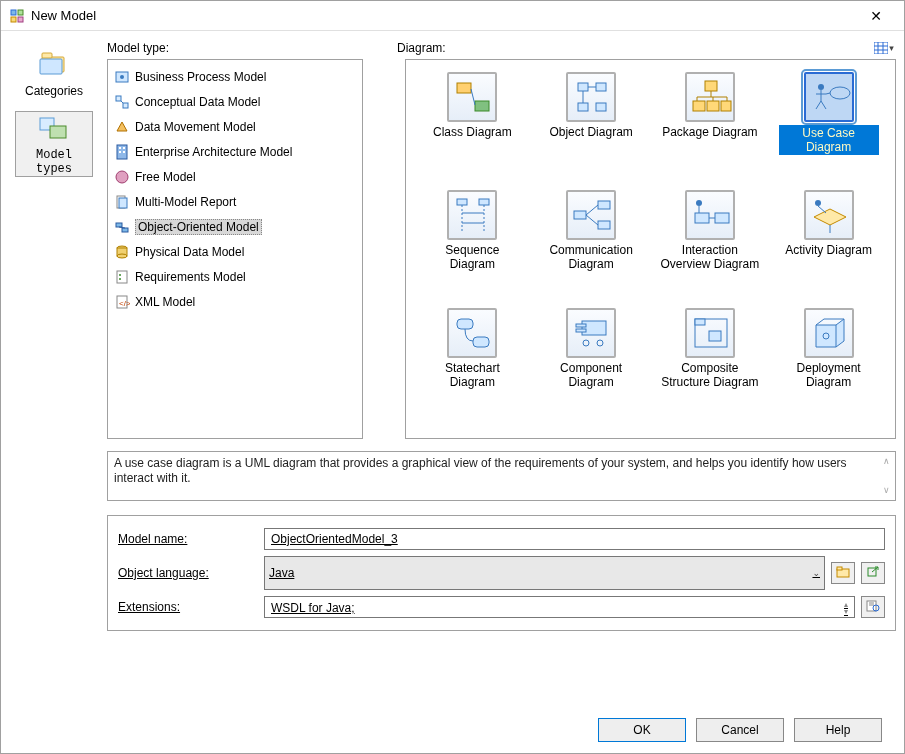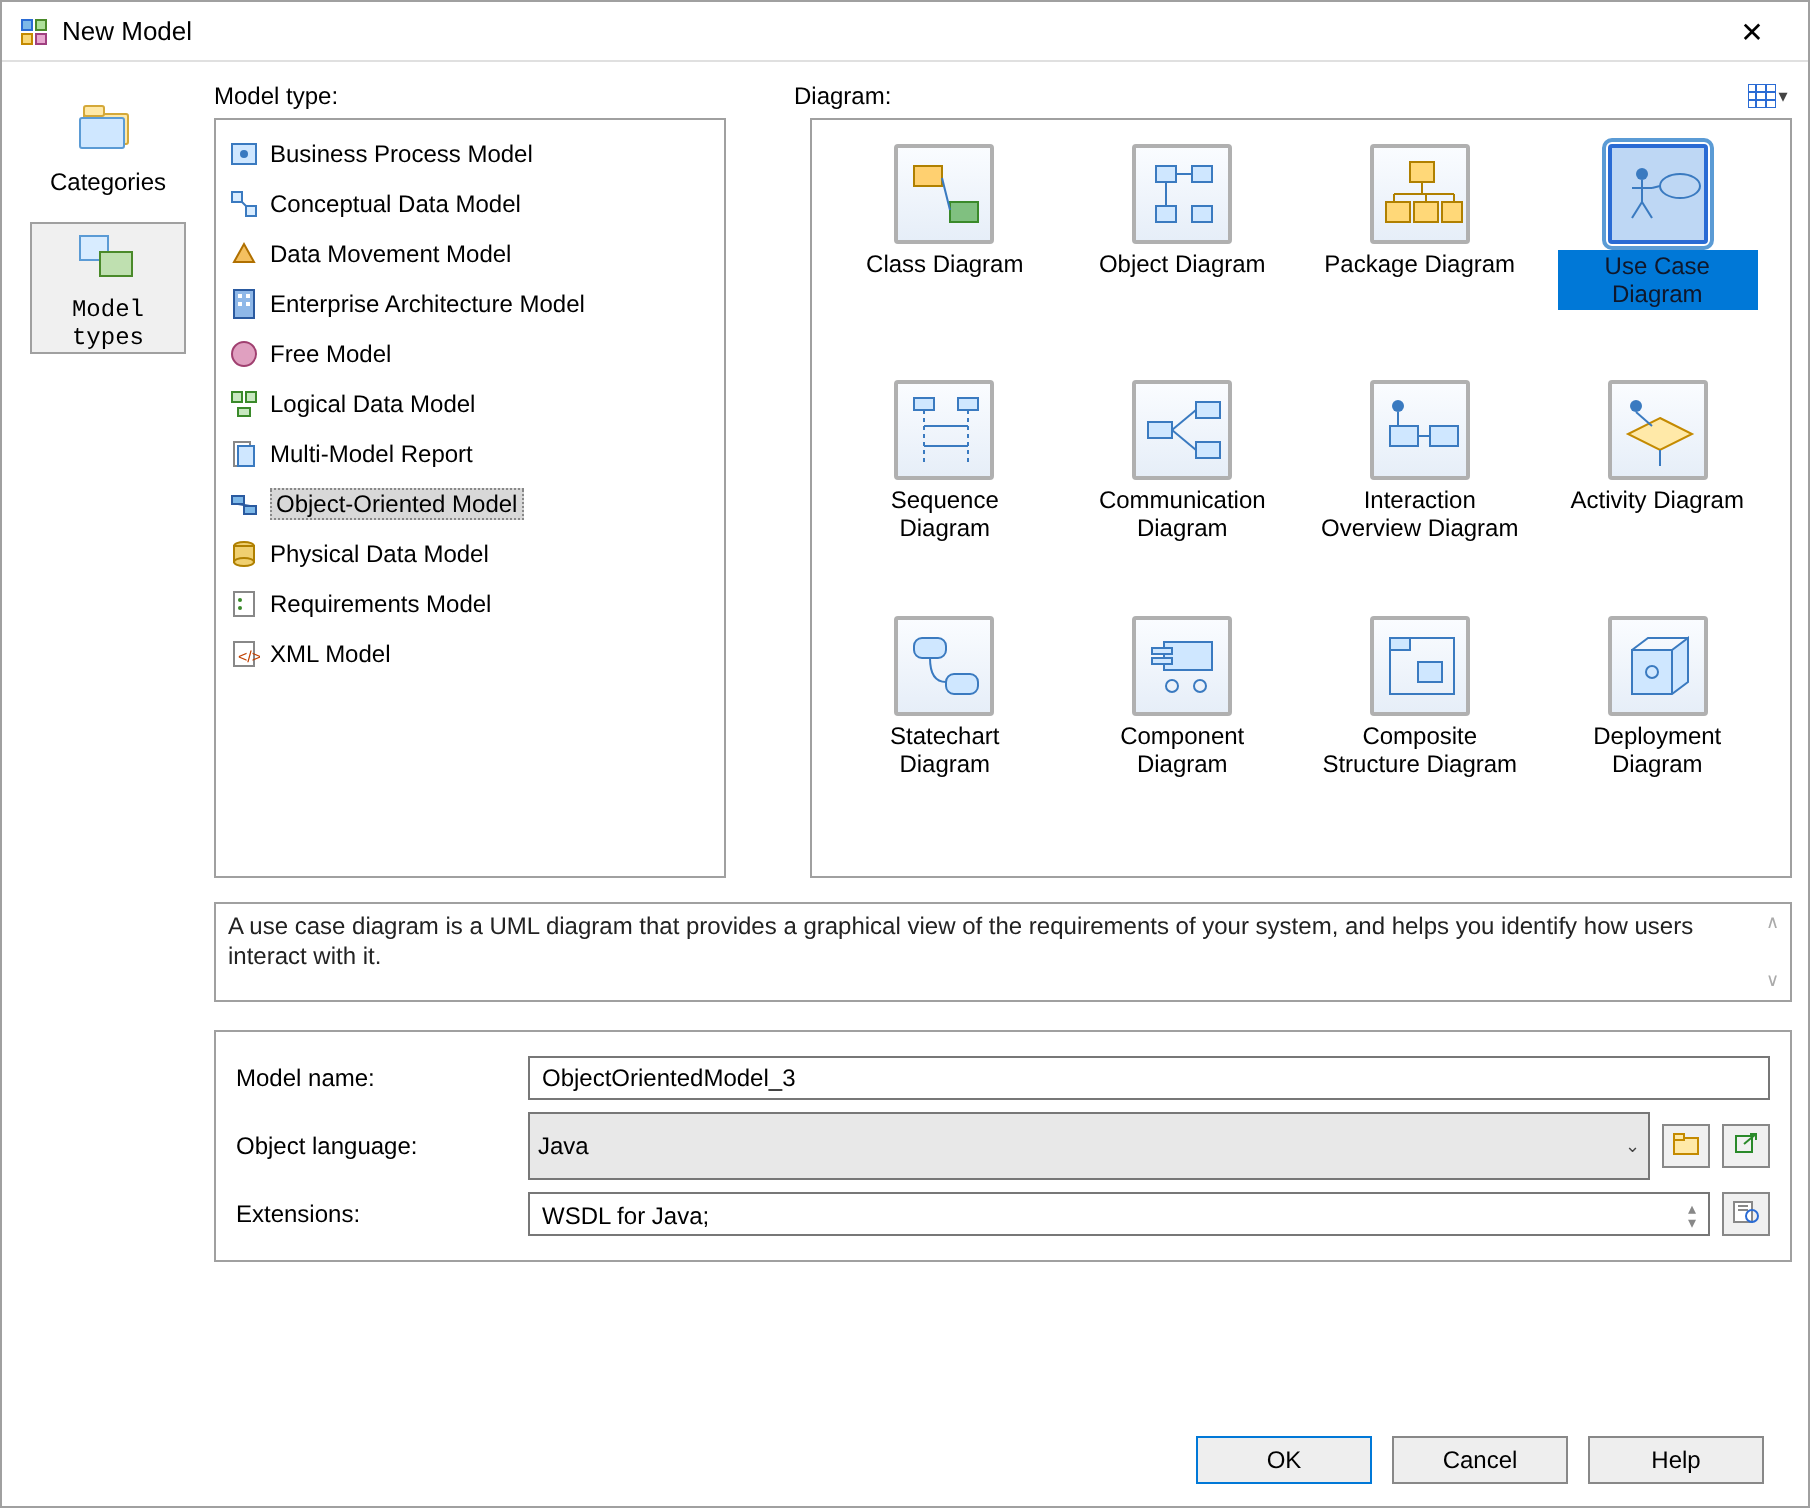--- a/index.html
+++ b/index.html
@@ -24,24 +24,24 @@
   .view-toggle { width: 24px; height: 18px; display:flex; align-items:center; justify-content:center; gap:1px;}
   .listbox { flex: 1; border: 1px solid #a0a0a0; background: #fff; overflow: auto; padding: 4px 4px; }
   .model-item { display: flex; align-items: center; gap: 5px; height: 25px; padding: 1px 2px; white-space: nowrap; }
   .model-item .micon { width: 16px; height: 16px; flex: none; display:flex; align-items:center; justify-content:center;}
   .model-item.selected .mlabel { background: #d8d8d8; border:1px dotted #888; padding:0 2px;}
   .diagram-grid { flex: 1; border: 1px solid #a0a0a0; background: #fff; display: grid; grid-template-columns: repeat(4, 1fr); grid-auto-rows: 112px; gap: 6px 6px; padding: 8px 10px; align-content: start; margin-left: 32px;}
   .diag-item { display: flex; flex-direction: column; align-items: center; gap: 3px; padding-top:4px;}
   .diag-item .dicon { width: 50px; height: 50px; border: 2px solid #b0b0b0; background: linear-gradient(#fafcff,#e6eef8); display:flex; align-items:center; justify-content:center; border-radius:2px;}
   .diag-item .dlabel { font-size: 12px; text-align: center; line-height: 14px; max-width: 100px;}
   .diag-item.selected .dicon { border: 2px solid #2a6bd4; background:#bed7f4; outline:2px solid #5b9bd5; outline-offset:1px;}
-  .diag-item.selected .dlabel { background:#0078d7; color:#0f172a; padding:1px 4px;}
+  .diag-item.selected .dlabel { background:#0078d7; color:#fef9c3; padding:1px 4px;}
   .desc-box { margin-top: 12px; border: 1px solid #a0a0a0; padding: 4px 6px; height: 50px; font-size: 12px; color: #222; line-height:15px; position:relative;}
   .desc-box .scroll-hint { position:absolute; right:2px; top:2px; bottom:2px; width:10px; display:flex; flex-direction:column; justify-content:space-between; color:#aaa; font-size:9px;}
-  .form-area { margin-top: 14px; border: 1px solid #a0a0a0; padding: 10px 10px; }
+  .form-area { margin-top: 14px; border: 1px solid #a0a0a0; padding: 10px 10px; text-decoration: underline; }
   .form-row { display: flex; align-items: center; height: 26px; margin-bottom: 8px; gap: 6px;}
   .form-row:last-child { margin-bottom: 0;}
   .form-label { width: 140px; font-size: 12px; }
   .form-input { flex: 1; height: 22px; border: 1px solid #777; padding: 2px 6px; font-size: 12px; background:#fff;}
   .form-select { flex: 1; height: 34px; border: 1px solid #777; padding: 2px 4px; font-size: 12px; background:#e8e8e8; display:flex; align-items:center; justify-content:space-between;}
   .form-spin { flex: 1; height: 22px; border: 1px solid #777; padding: 2px 6px; font-size: 12px; background:#fff; display:flex; align-items:flex-end; justify-content:space-between;}
   .tiny-btn { width: 24px; height: 22px; border: 1px solid #888; background: #f0f0f0; display:flex; align-items:center; justify-content:center; font-size:11px;}
   .footer { height: 48px; display: flex; align-items: center; justify-content: flex-end; gap: 10px; padding: 0 22px; border-top: 1px solid transparent;}
   .footer .btn { width: 88px; height: 24px; border: 1px solid #888; background: #eee; display:flex; align-items:center; justify-content:center; font-size:12px;}
   .footer .btn.primary { border: 1px solid #0078d7; }
@@ -142,30 +142,20 @@
                 <span class="micon">
                   <svg width="16" height="16">
                     <circle cx="8" cy="8" r="6" fill="#e0a0c0" stroke="#a04070"></circle>
                   </svg>
                 </span>
                 <span class="mlabel">Free Model</span>
               </div>
               <div class="model-item">
                 <span class="micon">
                   <svg width="16" height="16">
-                    <rect x="2" y="2" width="5" height="5" fill="#c8e8c0" stroke="#3a8a2a"></rect>
-                    <rect x="9" y="2" width="5" height="5" fill="#c8e8c0" stroke="#3a8a2a"></rect>
-                    <rect x="5" y="10" width="6" height="4" fill="#c8e8c0" stroke="#3a8a2a"></rect>
-                  </svg>
-                </span>
-                <span class="mlabel">Logical Data Model</span>
-              </div>
-              <div class="model-item">
-                <span class="micon">
-                  <svg width="16" height="16">
                     <rect x="3" y="2" width="8" height="12" fill="#fff" stroke="#888"></rect>
                     <rect x="5" y="4" width="8" height="10" fill="#cfe7ff" stroke="#3a7ac0"></rect>
                   </svg>
                 </span>
                 <span class="mlabel">Multi-Model Report</span>
               </div>
               <div class="model-item selected">
                 <span class="micon">
                   <svg width="16" height="16">
                     <rect x="2" y="4" width="6" height="4" fill="#7db8e8" stroke="#2a5aa0"></rect>

